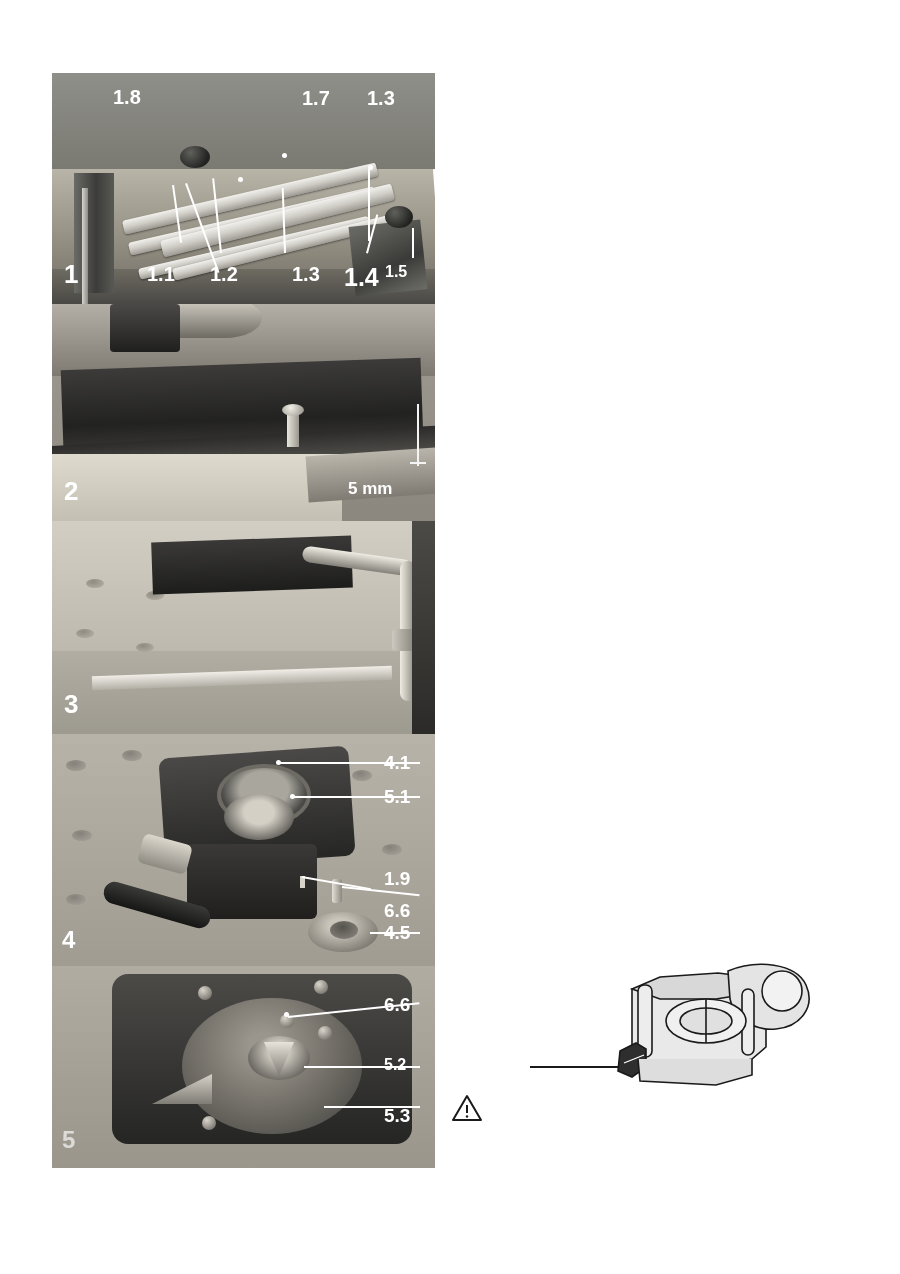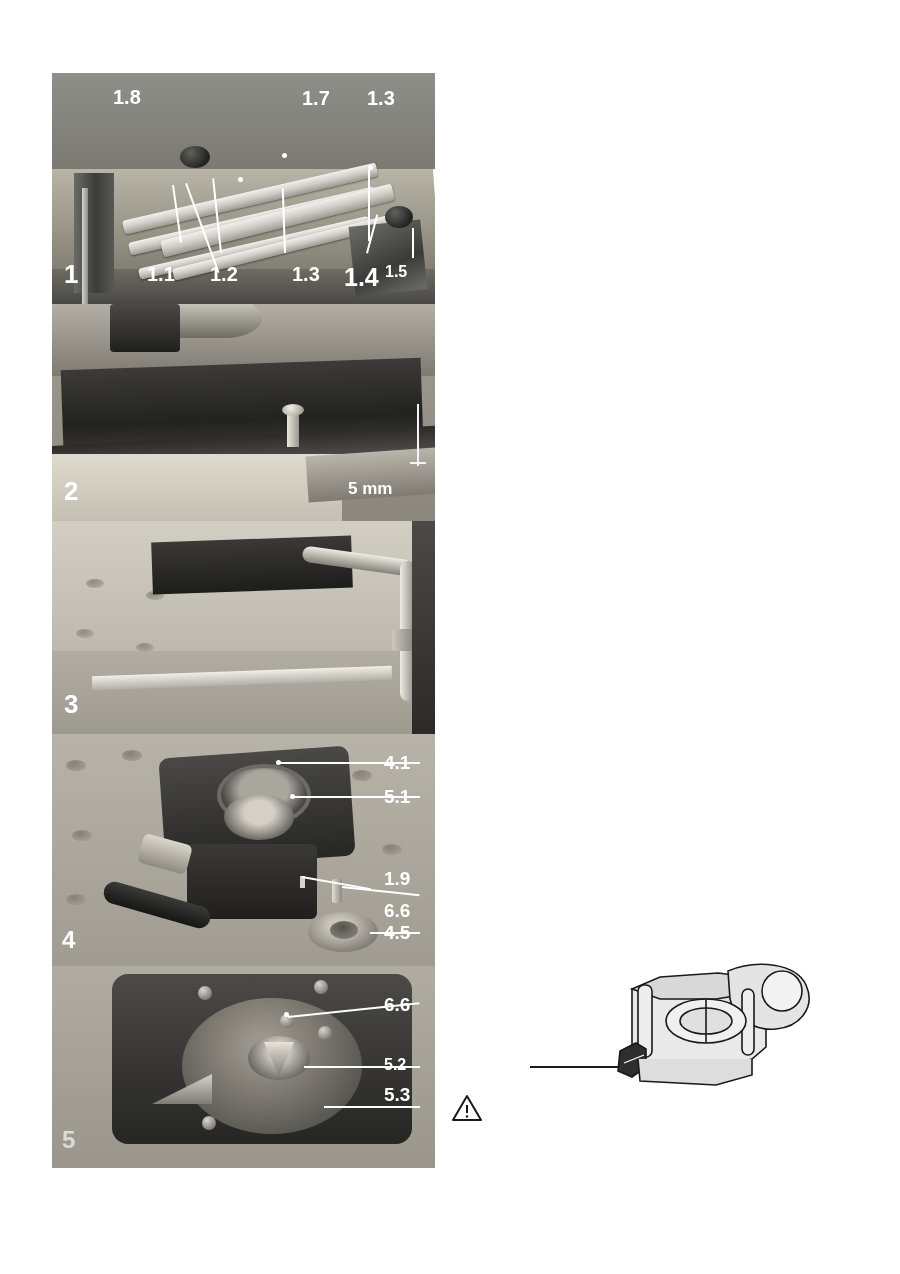--- a/index.html
+++ b/index.html
@@ -442,21 +442,21 @@
     <div class="screwpt" style="left:150px; top:150px;"></div>
     <div class="screwpt" style="left:228px; top:48px;"></div>
 
     <div class="leader" style="left:236px; top:50px; width:132px; height:2px; transform:rotate(-6deg);"></div>
     <div class="leader" style="left:252px; top:100px; width:116px; height:2px;"></div>
     <div class="leader" style="left:272px; top:140px; width:96px; height:2px;"></div>
     <div class="dot" style="left:232px; top:46px;"></div>
 
     <span class="callout" style="left:332px; top:28px; font-size:19px;">6.6</span>
     <span class="callout" style="left:332px; top:90px; font-size:16px;">5.2</span>
-    <span class="callout" style="left:332px; top:118px; font-size:19px;">5.3</span>
+    <span class="callout" style="left:332px; top:139px; font-size:19px;">5.3</span>
 
     <span class="fig-num" style="left:10px; top:160px; font-size:24px; opacity:.65;">5</span>
   </div>
 
   <div id="linedrawing">
     <svg width="320" height="160" viewBox="0 0 320 160" xmlns="http://www.w3.org/2000/svg">
       <g fill="none" stroke="#1a1a1a" stroke-width="1.6">
 
         <line x1="10" y1="112" x2="108" y2="112" stroke-width="1.8"></line>
 

